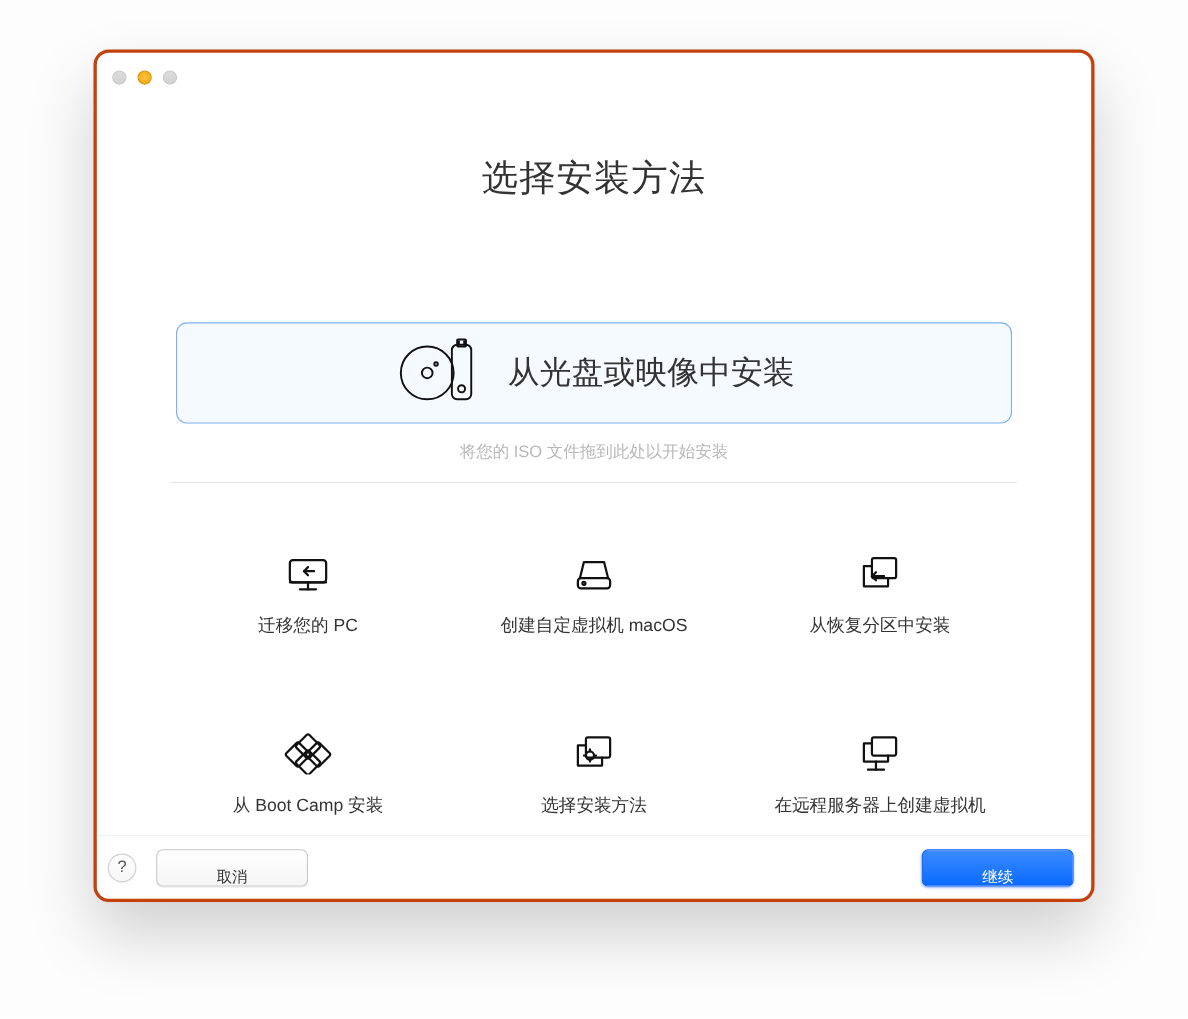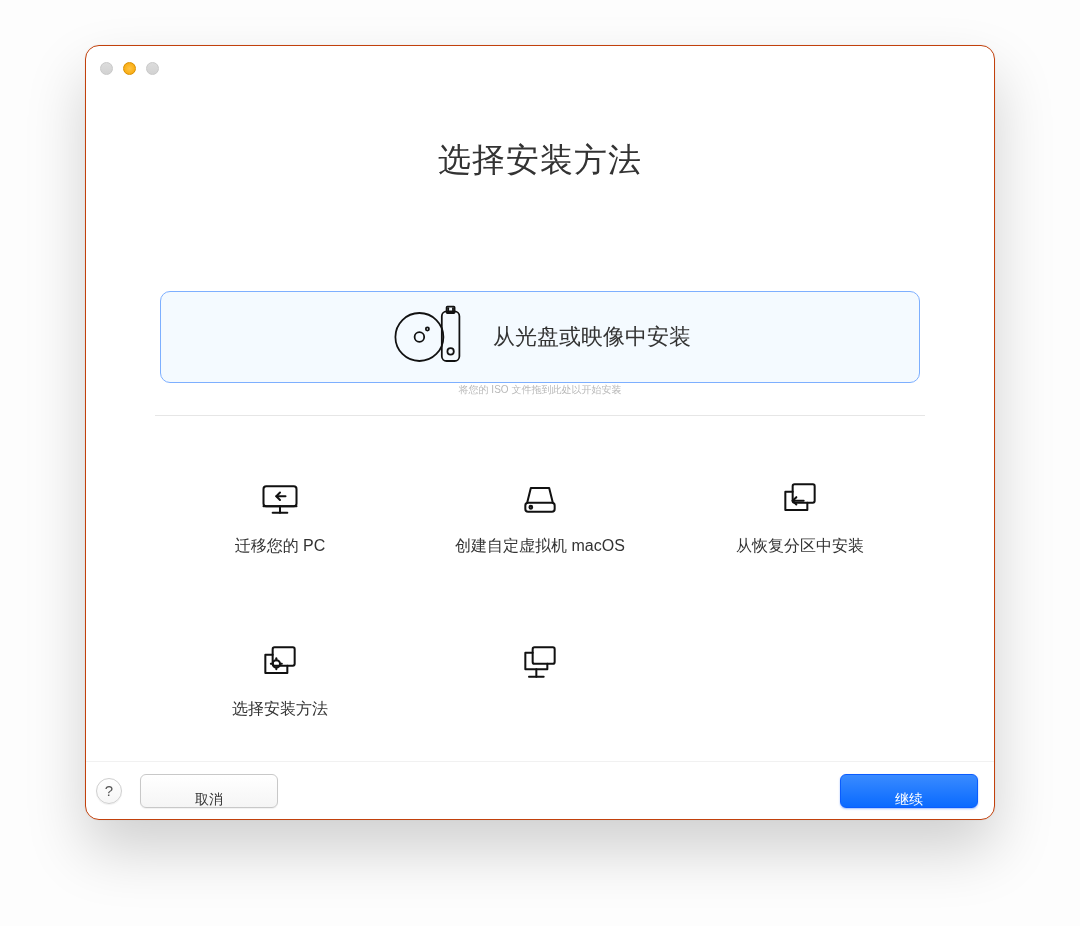--- a/index.html
+++ b/index.html
@@ -8,21 +8,21 @@
     width: 1080px; height: 926px;
     background: #fdfdfd;
     font-family: -apple-system, "Helvetica Neue", "PingFang SC", "Hiragino Sans GB", "Microsoft YaHei", sans-serif;
     color: #222;
   }
   .window {
     position: absolute;
     left: 85px; top: 45px;
     width: 910px; height: 775px;
     background: #ffffff;
-    border: 1px solid #c2410c;
+    border: 3px solid #c2410c;
     border-radius: 14px;
     box-shadow: 0 30px 60px rgba(0,0,0,0.18), 0 0 0 1px rgba(0,0,0,0.02);
     overflow: hidden;
     display: flex;
     flex-direction: column;
   }
   .titlebar {
     height: 34px;
     padding: 10px 14px 0 14px;
     display: flex;
@@ -51,25 +51,25 @@
     border: 1.5px solid #7dafff;
     border-radius: 10px;
     background: #f4faff;
     display: flex;
     align-items: center;
     justify-content: center;
     gap: 24px;
     cursor: pointer;
   }
   .primary-card .icon { width: 80px; height: 64px; display:flex; align-items:center; justify-content:center; }
-  .primary-label { font-size: 22px; color: #333; font-weight: 400; }
+  .primary-label { font-size: 29px; color: #333; font-weight: 400; }
 
   .hint {
-    margin-top: 0;
-    font-size: 10px;
+    margin-top: 16px;
+    font-size: 15px;
     color: #b8b8b8;
   }
 
   .separator {
     margin-top: 18px;
     width: 770px;
     height: 1px;
     background: #e6e6e6;
   }
 
@@ -199,20 +199,31 @@
           <svg viewBox="0 0 48 40" width="44" height="38">
             <rect x="16" y="4" width="24" height="20" rx="2"></rect>
             <path d="M16 12 L8 12 L8 32 L32 32 L32 24"></path>
             <polyline points="28,22 16,22"></polyline>
             <polyline points="20,18 16,22 20,26"></polyline>
           </svg>
         </span>
         <span class="cell-label">从恢复分区中安装</span>
       </div>
 
+      <div class="cell">
+        <span class="cell-icon">
+          <svg viewBox="0 0 48 40" width="44" height="38">
+            <rect x="15" y="4" width="18" height="18" transform="rotate(45 24 13)" rx="2"></rect>
+            <rect x="15" y="20" width="18" height="18" transform="rotate(45 24 29)" rx="2"></rect>
+            <rect x="5" y="12" width="18" height="18" transform="rotate(45 14 21)" rx="2"></rect>
+            <rect x="25" y="12" width="18" height="18" transform="rotate(45 34 21)" rx="2"></rect>
+          </svg>
+        </span>
+        <span class="cell-label">从 Boot Camp 安装</span>
+      </div>
 
       <div class="cell">
         <span class="cell-icon">
           <svg viewBox="0 0 48 40" width="44" height="38">
             <rect x="16" y="4" width="24" height="20" rx="2"></rect>
             <path d="M16 12 L8 12 L8 32 L32 32 L32 24"></path>
             <circle cx="20" cy="22" r="4"></circle>
             <line x1="20" y1="16" x2="20" y2="18"></line>
             <line x1="20" y1="26" x2="20" y2="28"></line>
             <line x1="14" y1="22" x2="16" y2="22"></line>
@@ -224,20 +235,21 @@
 
       <div class="cell">
         <span class="cell-icon">
           <svg viewBox="0 0 48 40" width="44" height="38">
             <rect x="16" y="4" width="24" height="18" rx="2"></rect>
             <path d="M16 10 L8 10 L8 28 L32 28 L32 22"></path>
             <line x1="20" y1="28" x2="20" y2="36"></line>
             <line x1="12" y1="36" x2="28" y2="36"></line>
           </svg>
         </span>
+        <span class="cell-label">在远程服务器上创建虚拟机</span>
       </div>
 
     </div>
   </div>
 
   <div class="footer">
     <div class="help-btn">?</div>
     <button class="btn">取消</button>
     <div class="spacer"></div>
     <button class="btn primary">继续</button>

